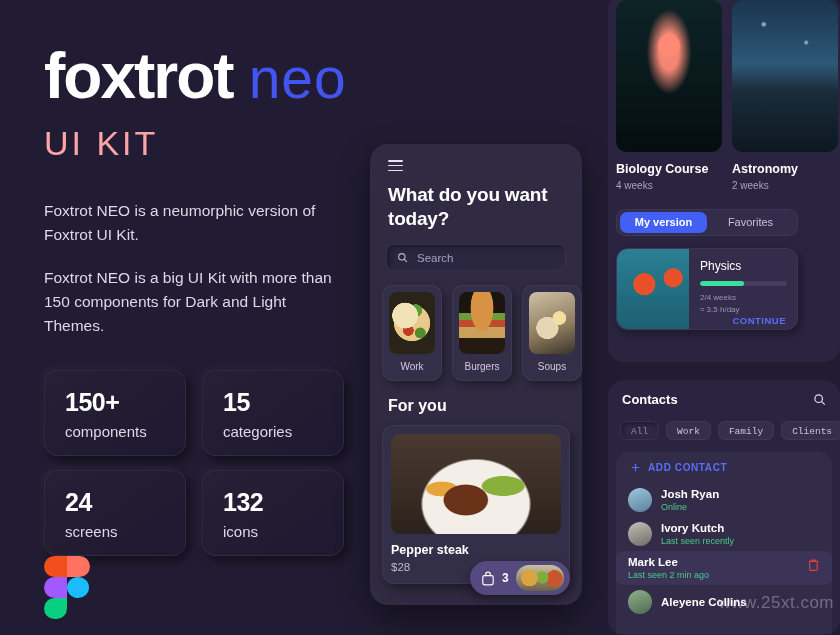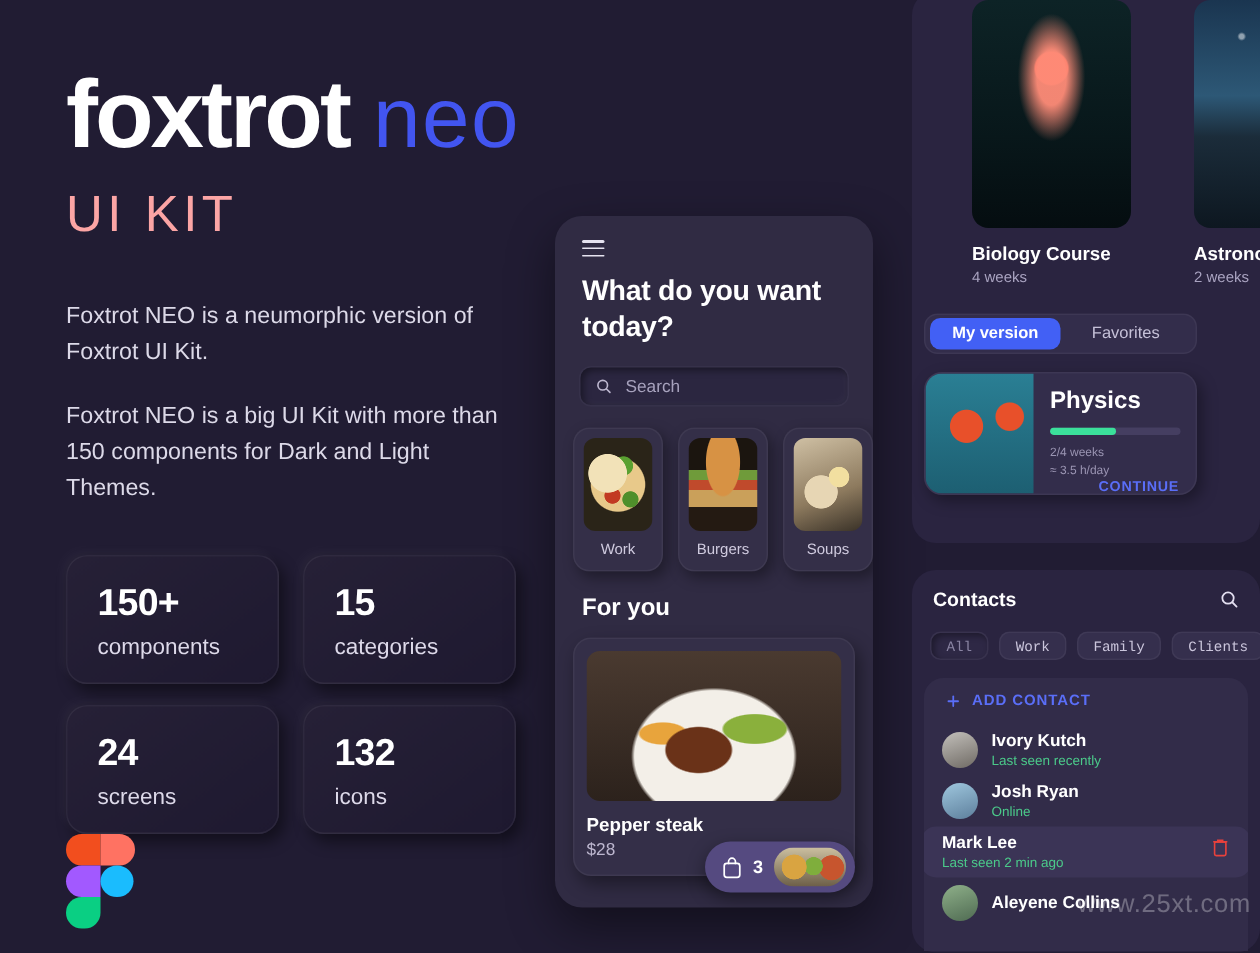--- a/index.html
+++ b/index.html
@@ -114,21 +114,21 @@
       radial-gradient(circle at 55% 48%, #7fae3c 0 20%, transparent 21%),
       radial-gradient(circle at 80% 52%, #c7552e 0 20%, transparent 21%),
       linear-gradient(180deg,#cbbfa0,#6d5f48);
   }
 
   
   .rcol { position:absolute; left:600px; top:0; width:240px; height:635px; }
   .courses { position:absolute; left:8px; top:-6px; width:232px; height:368px;
     background:#2a2440; border-radius:16px; }
   .ccards { display:flex; gap:10px; padding:6px 0 0 8px; }
-  .ccard { width:106px;margin-left:32px; }
+  .ccard { width:106px; }
   .ccard .im { width:106px; height:152px; border-radius:11px; }
   .im-bio { background:
       radial-gradient(ellipse at 50% 34%, rgba(255,140,120,0.95) 0 13%, transparent 30%),
       radial-gradient(circle at 50% 30%, #ef5b48 0 9%, transparent 10%),
       linear-gradient(180deg,#0d2326,#08171a 60%,#050d10); }
   .im-ast { background:
       radial-gradient(circle at 30% 16%, rgba(255,255,255,0.5) 0 1%, transparent 2%),
       radial-gradient(circle at 70% 28%, rgba(255,255,255,0.45) 0 1%, transparent 2%),
       linear-gradient(180deg,#1a3550,#2d5876 42%, #1b2c3a 60%, #0d1720); }
   .ccard .ti { margin-top:10px; font-size:12.5px; font-weight:bold; }
@@ -141,21 +141,21 @@
   .tab.on { background:#4260f5; color:#fff; font-weight:bold; }
 
   .phys { margin:12px 0 0 8px; width:182px; height:82px; border-radius:12px;
     background:#332d4b; display:flex; overflow:hidden;
     border:1px solid rgba(255,255,255,0.05); box-shadow:3px 4px 10px rgba(0,0,0,0.35); }
   .phys .im { width:72px; background:
       radial-gradient(circle at 38% 44%, #e8502a 0 17%, transparent 18%),
       radial-gradient(circle at 78% 36%, #e8502a 0 12%, transparent 13%),
       linear-gradient(180deg,#2a7f94,#1d5f72); }
   .phys .bd { flex:1; padding:10px 10px 0 11px; }
-  .phys .ti { font-size:16px; font-weight:bold; }
+  .phys .ti { font-size:12px; font-weight:normal; }
   .bar { margin-top:8px; height:5px; border-radius:3px; background:#453e61; overflow:hidden; }
   .bar i { display:block; height:100%; width:50%; background:#3be09b; border-radius:3px; }
   .phys .mt { margin-top:6px; font-size:8px; color:#9b95b3; line-height:1.45; }
   .cont { text-align:right; font-size:9.5px; font-weight:bold; color:#5a6ef7; letter-spacing:0.5px; padding-right:1px; }
 
   .contacts { position:absolute; left:8px; top:380px; width:232px; height:255px;
     background:#2a2440; border-radius:16px; padding:12px 0 0; }
   .ch { display:flex; align-items:center; justify-content:space-between; padding:0 14px; }
   .ch b { font-size:13px; }
   .chips { display:flex; gap:7px; padding:14px 0 0 12px; }
@@ -328,32 +328,32 @@
       <div class="clist">
         <div class="addc">
           <svg width="11" height="11" viewBox="0 0 24 24" stroke="#5a6ef7" stroke-width="2.6" stroke-linecap="round">
             <line x1="12" y1="5" x2="12" y2="19"></line>
               <line x1="5" y1="12" x2="19" y2="12"></line>
           </svg>
           <span>ADD CONTACT</span>
         </div>
 
         <div class="row">
+          <div class="av av1"></div>
+          <div>
+            <div class="nm">Josh Ryan</div>
+            <div class="st">Online</div>
+          </div>
+        </div>
+
+        <div class="row">
           <div class="av av2"></div>
           <div>
             <div class="nm">Ivory Kutch</div>
             <div class="st">Last seen recently</div>
-          </div>
-        </div>
-
-        <div class="row">
-          <div class="av av1"></div>
-          <div>
-            <div class="nm">Josh Ryan</div>
-            <div class="st">Online</div>
           </div>
         </div>
 
         <div class="row sel">
           <div>
             <div class="nm">Mark Lee</div>
             <div class="st">Last seen 2 min ago</div>
           </div>
           <svg class="trash" width="13" height="14" viewBox="0 0 24 26" fill="none" stroke="#e8413c" stroke-width="2">
             <path d="M4 6h16" stroke-linecap="round"></path>

